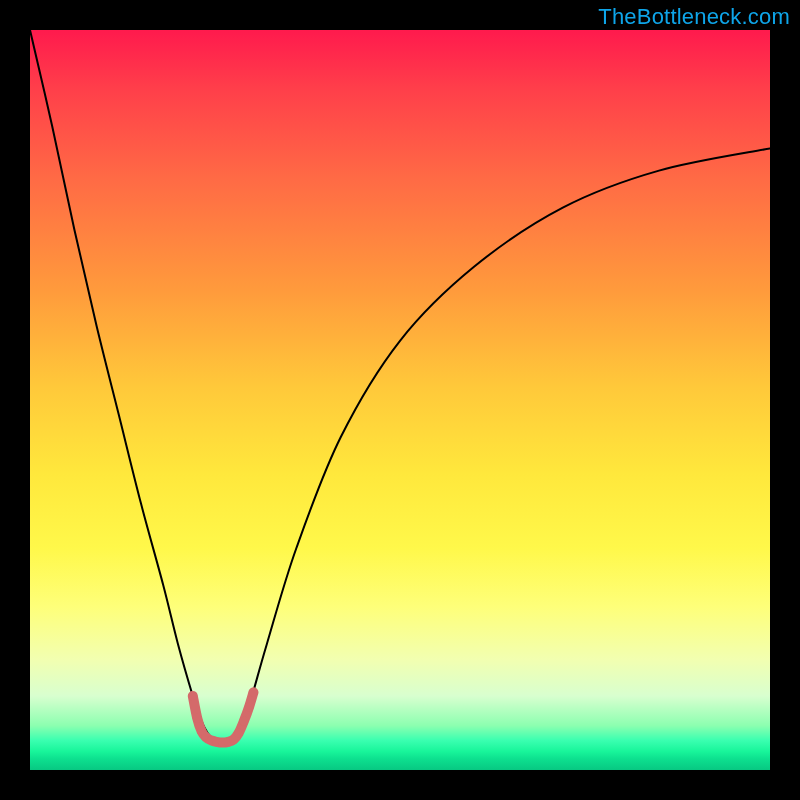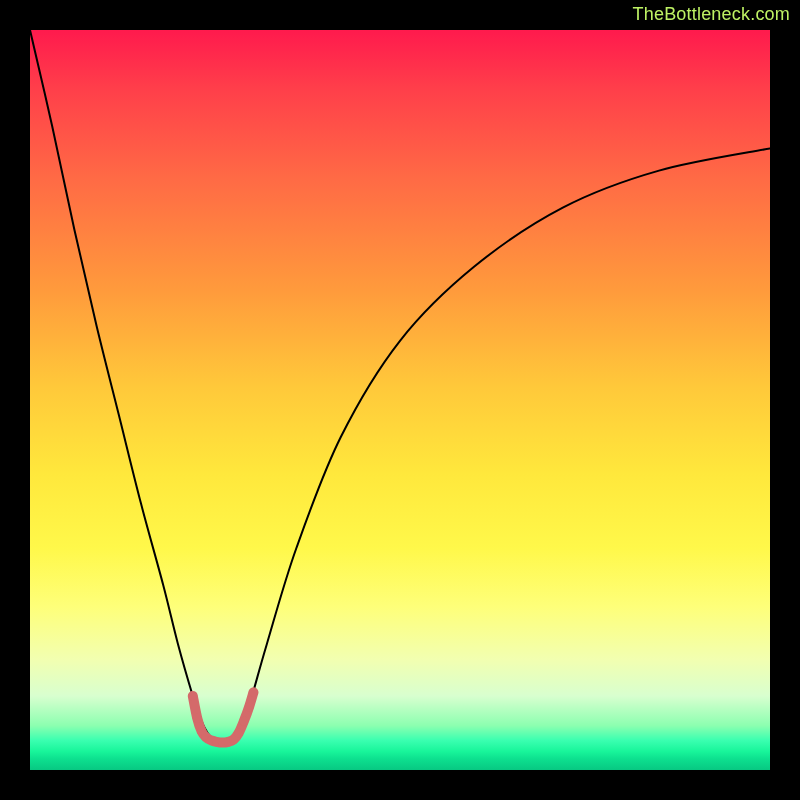--- a/index.html
+++ b/index.html
@@ -45,22 +45,22 @@
       #3affb0 96%,
       #18f59a 97.5%,
       #0de08f 98.5%,
       #08c882 100%
     );
   }
   .watermark {
     position: absolute;
     top: 4px;
     right: 10px;
-    color: #bef264;
-    font-size: 18px;
+    color: #0ea5e9;
+    font-size: 22px;
     font-weight: 500;
     letter-spacing: 0.2px;
     user-select: none;
     z-index: 10;
   }
   svg {
     position: absolute;
     inset: 0;
   }
 </style>

